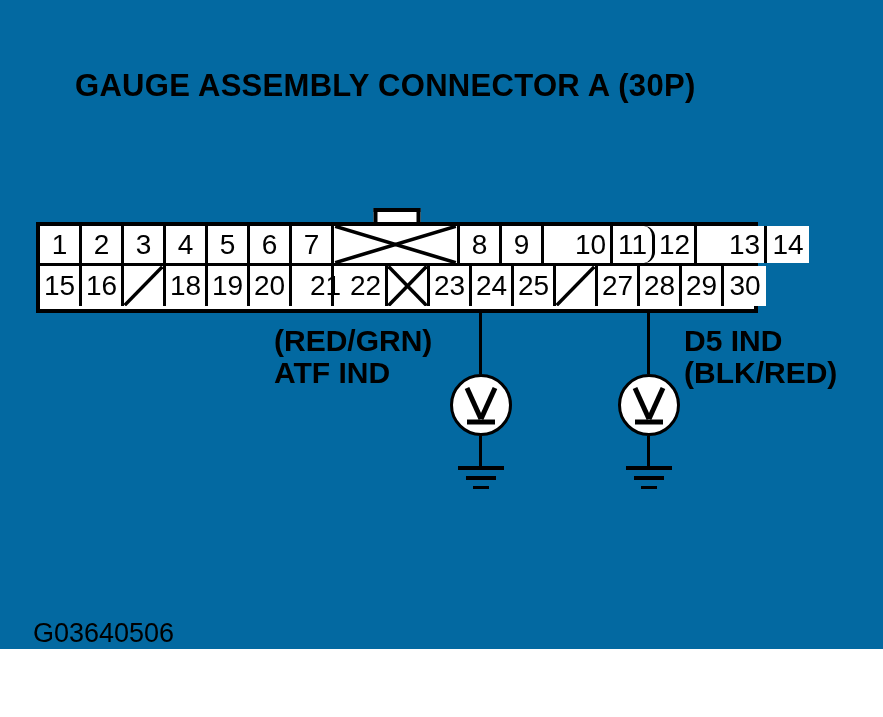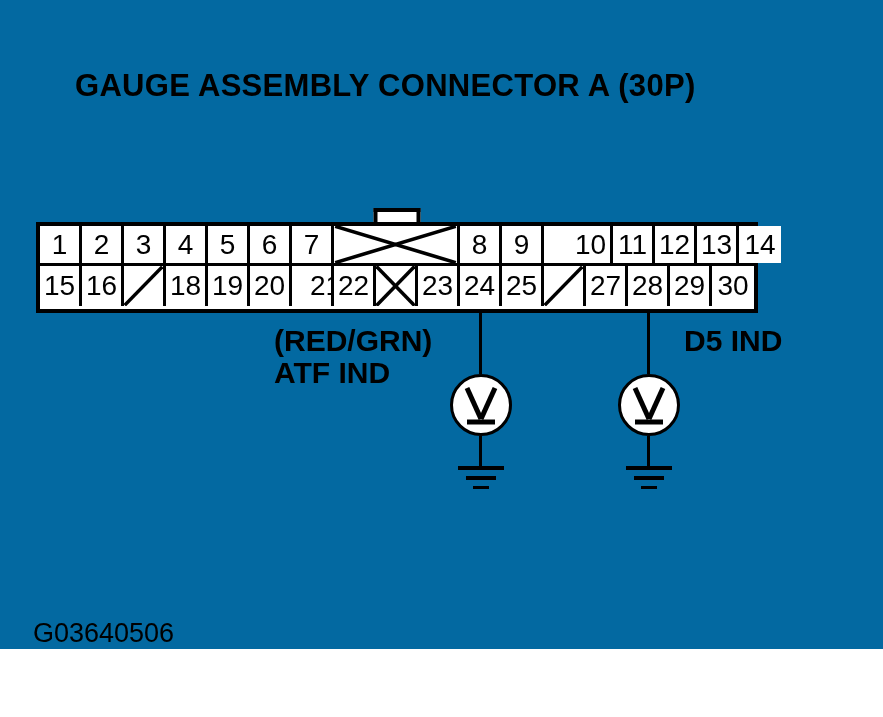--- a/index.html
+++ b/index.html
@@ -93,27 +93,27 @@
         </div>
         <div class="cell pin" style="width: 42px;">
           <span class="pin-label">8</span>
         </div>
         <div class="cell pin" style="width: 42px;">
           <span class="pin-label">9</span>
         </div>
         <div class="cell pin" style="width: 42px; margin-left: 27px;">
           <span class="pin-label">10</span>
         </div>
-        <div class="cell pin" style="width: 42px;">
+        <div class="cell pin" style="width: 42px; border-radius: 11px;">
           <span class="pin-label">11</span>
         </div>
         <div class="cell pin" style="width: 42px;">
           <span class="pin-label">12</span>
         </div>
-        <div class="cell pin" style="width: 42px;">
+        <div class="cell pin" style="width: 42px; margin-left: 28px;">
           <span class="pin-label">13</span>
         </div>
         <div class="cell pin" style="width: 42px;">
           <span class="pin-label">14</span>
         </div>
       </div>
     <div class="row" id="row-1">
         <div class="cell pin" style="width: 42px;">
           <span class="pin-label">15</span>
         </div>
@@ -130,21 +130,21 @@
         </div>
         <div class="cell pin" style="width: 42px;">
           <span class="pin-label">19</span>
         </div>
         <div class="cell pin" style="width: 42px;">
           <span class="pin-label">20</span>
         </div>
         <div class="cell pin" style="width: 42px; padding-left: 28px;">
           <span class="pin-label">21</span>
         </div>
-        <div class="cell pin" style="width: 42px;">
+        <div class="cell pin" style="width: 42px; margin-left: 12px;">
           <span class="pin-label">22</span>
         </div>
         <div class="cell crossed" style="width: 42px;">
           <svg viewBox="0 0 100 100" preserveAspectRatio="none">
             <line x1="1" y1="1" x2="99" y2="99" stroke="#000" stroke-width="3.6" vector-effect="non-scaling-stroke"></line>
             <line x1="1" y1="99" x2="99" y2="1" stroke="#000" stroke-width="3.6" vector-effect="non-scaling-stroke"></line>
           </svg>
         </div>
         <div class="cell pin" style="width: 42px;">
           <span class="pin-label">23</span>
@@ -203,18 +203,19 @@
         </svg>
       </div>
       <div class="wire" style="left: 647px; top: 436px; height: 31px;"></div>
       <div class="gnd" style="left: 626px; top: 466px;">
         <div class="gnd-bar" style="width: 46px; height: 4px; top: 0px; left: 0px;"></div>
         <div class="gnd-bar" style="width: 30px; height: 4px; top: 10px; left: 8px;"></div>
         <div class="gnd-bar" style="width: 16px; height: 3px; top: 20px; left: 15px;"></div>
       </div>
       <div class="probe-label" style="left: 684px;">
         <div>D5 IND</div>
+        <div>(BLK/RED)</div>
       </div>
     </div>
 
   <div class="figure-id">G03640506</div>
 
 </div>
 
 </body></html>

